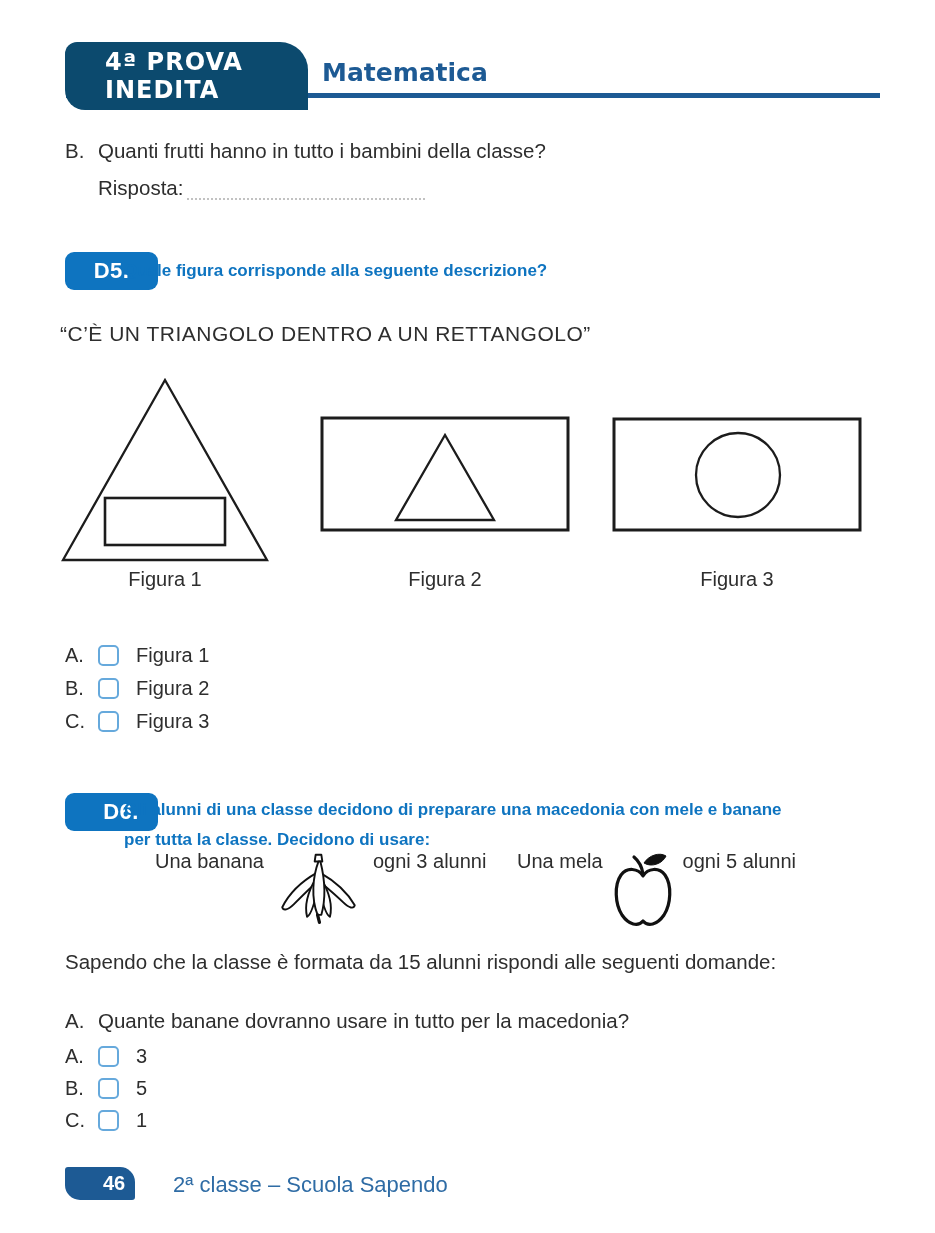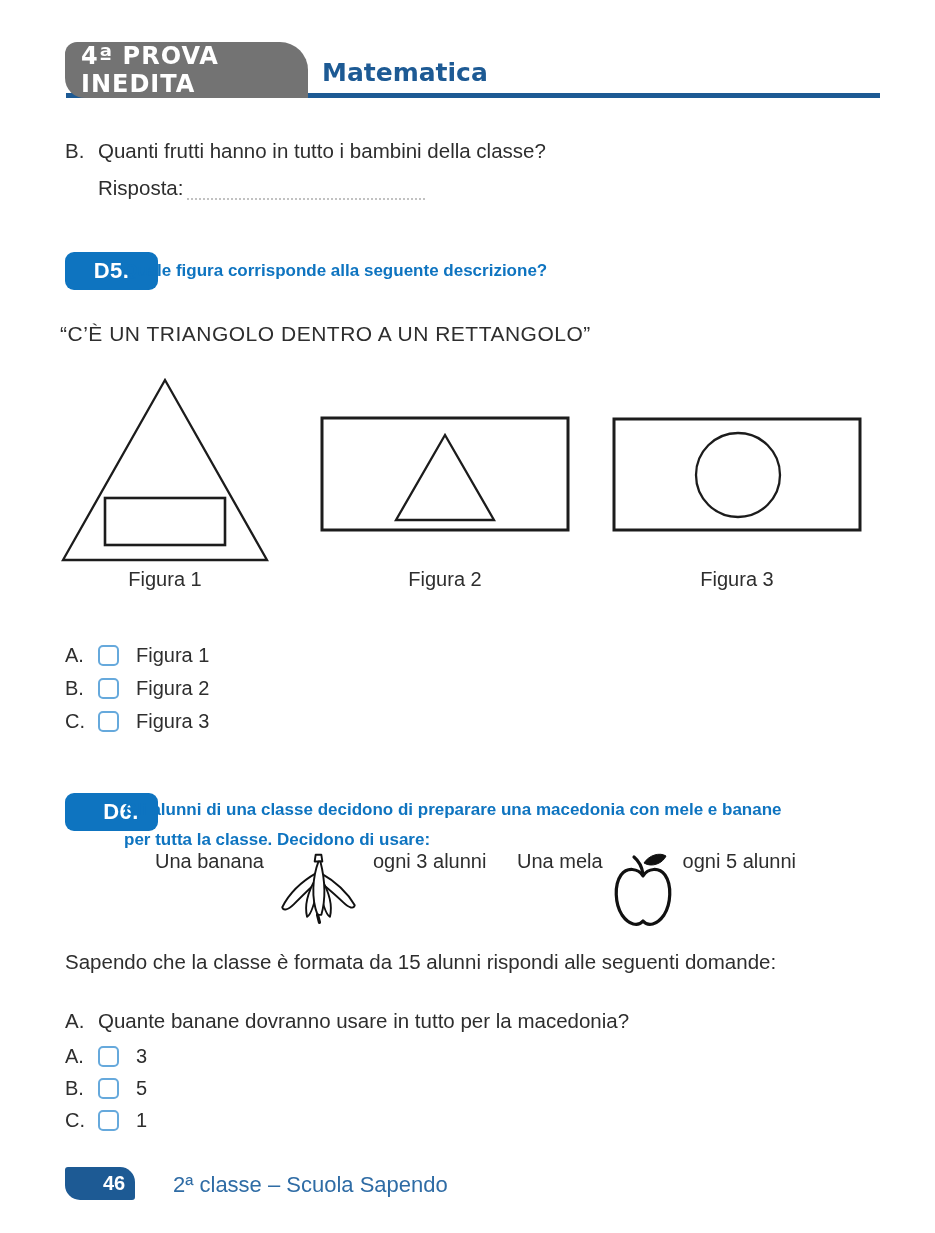--- a/index.html
+++ b/index.html
@@ -4,23 +4,23 @@
 <style>
   * { margin:0; padding:0; box-sizing:border-box; }
   html,body { background:#ffffff; }
   .page {
     position:relative; width:935px; height:1233px; background:#ffffff;
     font-family:"Liberation Sans", sans-serif; color:#2e2e2e; overflow:hidden;
   }
   
   .header-line { position:absolute; left:66px; top:93px; width:814px; height:5px; background:#1d5a94; }
   .header-badge {
-    position:absolute; left:65px; top:42px; width:243px; height:56px;
-    background:#737373; border-radius:12px 28px 0 20px;
-    display:flex; align-items:center; padding-left:16px;
+    position:absolute; left:65px; top:42px; width:243px; height:68px;
+    background:#0c4a6e; border-radius:12px 28px 0 20px;
+    display:flex; align-items:center; padding-left:40px;
   }
   .header-badge span {
     color:#ffffff; font-family:"DejaVu Sans", sans-serif; font-weight:bold;
     font-size:24px; letter-spacing:1px;
   }
   .header-subject {
     position:absolute; left:322px; top:58px; color:#1d5a94;
     font-family:"DejaVu Sans", sans-serif; font-weight:bold; font-size:25px;
   }
   

